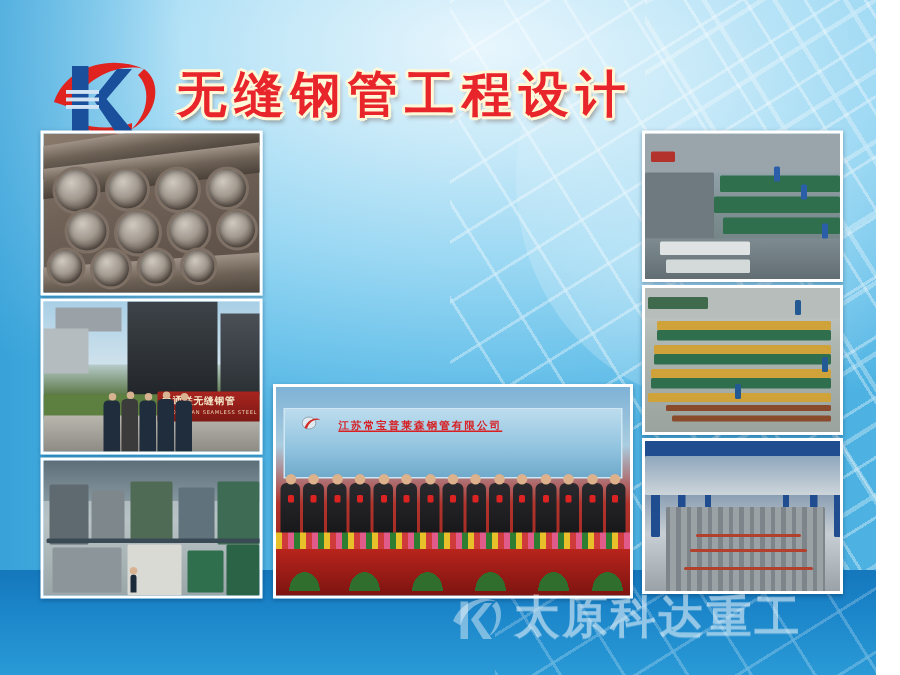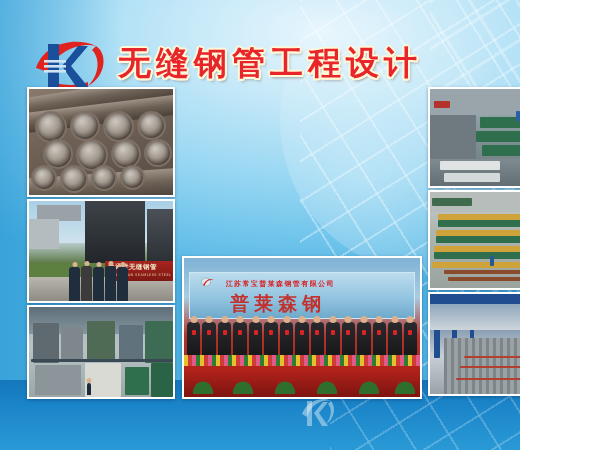--- a/index.html
+++ b/index.html
@@ -1,21 +1,21 @@
 <!DOCTYPE html>
 <html><head>
 <meta charset="utf-8">
 <style>
   * { box-sizing: border-box; margin: 0; padding: 0; }
   html, body {
     width: 600px; height: 450px; overflow: hidden;
     font-family: "DejaVu Sans", "Liberation Sans", sans-serif;
   }
   #page {
-    position: relative; width: 520px; height: 450px; overflow: hidden;
+    position: relative; width: 584px; height: 450px; overflow: hidden;
     background: #1a86c8;
   }
 
   
   .bg-sky {
     position: absolute; left: 0; top: 0; width: 600px; height: 393px;
     background:
       radial-gradient(ellipse 520px 260px at 54% 8%, #e8f6fd 0%, #c4e8f8 28%, #9bd8f3 55%, #73c6ec 78%, #4db2e2 100%);
   }
   .bg-grid {
@@ -109,21 +109,21 @@
   
   .machine { background: linear-gradient(180deg,#9fb0b8 0%, #b9c3c6 45%, #9aa6a8 100%); }
   .mc-wall { position:absolute; left:0; top:0; right:0; height:30%; background: linear-gradient(180deg,#5e6e78,#8697a0); }
   .mc-unit { position:absolute; border-radius:1px; }
 
   
   .ceremony { background: linear-gradient(180deg,#7fb2d6 0%, #a9cde0 28%, #b2332b 56%, #8e1f1a 100%); }
   .ce-banner{ position:absolute; left:2%; top:10%; right:2%; height:34%;
     background: linear-gradient(180deg,#bcdcee 0%,#8fc2de 60%,#6fa9cb 100%); border:1px solid #cfe6f3; }
   .ce-banner-txt{ position:absolute; left:16%; top:6px; font-size:7px; font-weight:bold; color:#d81f22;
-    letter-spacing:1.4px; white-space:nowrap; }
+    letter-spacing:1.4px; white-space:nowrap;text-decoration:underline; }
   .ce-logo{ position:absolute; left:5%; top:4px; width:13px; height:11px; }
   .ce-bigred{ position:absolute; left:18%; top:40%; font-size:19px; font-weight:bold; color:#c8241d;
     letter-spacing:5px; white-space:nowrap; opacity:.9; }
   .ce-people{ position:absolute; left:0; right:0; top:44%; height:28%; display:flex; gap:2px; padding:0 3px;}
   .ce-p{ flex:1; align-self:flex-end; height:92%; background: linear-gradient(180deg,#2a2a2e 0%, #17171a 100%);
     border-radius:4px 4px 0 0; position:relative; }
   .ce-p::before{ content:""; position:absolute; left:50%; top:-6px; transform:translateX(-50%);
     width:7px; height:7px; border-radius:50%; background:#dcb18b; }
   .ce-p::after{ content:""; position:absolute; left:50%; top:22%; transform:translateX(-50%);
     width:4px; height:5px; background:#d22; border-radius:1px; }
@@ -248,21 +248,20 @@
   </div>
 
   <div class="ph ceremony" style="left:182px; top:256px; width:240px; height:143px;">
     <div class="inner">
       <div class="ce-banner">
         <svg class="ce-logo" viewBox="0 0 13 11">
           <ellipse cx="5" cy="5" rx="4.6" ry="4" fill="#dfe9ef" stroke="#6f7d86" stroke-width=".4"></ellipse>
           <path d="M2 8 C5 2, 10 1, 12.5 3 C9 2, 5 4, 3.5 9 Z" fill="#cf2a24"></path>
         </svg>
         <div class="ce-banner-txt">江苏常宝普莱森钢管有限公司</div>
-        <div class="ce-bigred">普莱森钢</div>
       </div>
       <div class="ce-people">
         <div class="ce-p"></div>
           <div class="ce-p"></div>
           <div class="ce-p"></div>
         <div class="ce-p"></div>
           <div class="ce-p"></div>
           <div class="ce-p"></div>
         <div class="ce-p"></div>
           <div class="ce-p"></div>
@@ -339,15 +338,16 @@
     </div>
   </div>
 
   <div class="brand">
     <svg class="brand-mark" viewBox="0 0 40 34">
       <path d="M6 20 C11 7, 26 2, 35 7 C27 5, 15 10, 11 23 Z" fill="rgba(255,255,255,.42)"></path>
       <path d="M35 7 C40 12, 39 25, 30 30 C36 23, 36 14, 32 10 Z" fill="rgba(255,255,255,.42)"></path>
       <rect x="11" y="7" width="5" height="25" fill="rgba(255,255,255,.42)"></rect>
       <path d="M18 19 L27 8 L32 8 L23 19 L32 32 L26 32 Z" fill="rgba(255,255,255,.42)"></path>
     </svg>
+    <div class="brand-text">太原科达重工</div>
   </div>
 
 </div>
 
 </body></html>

